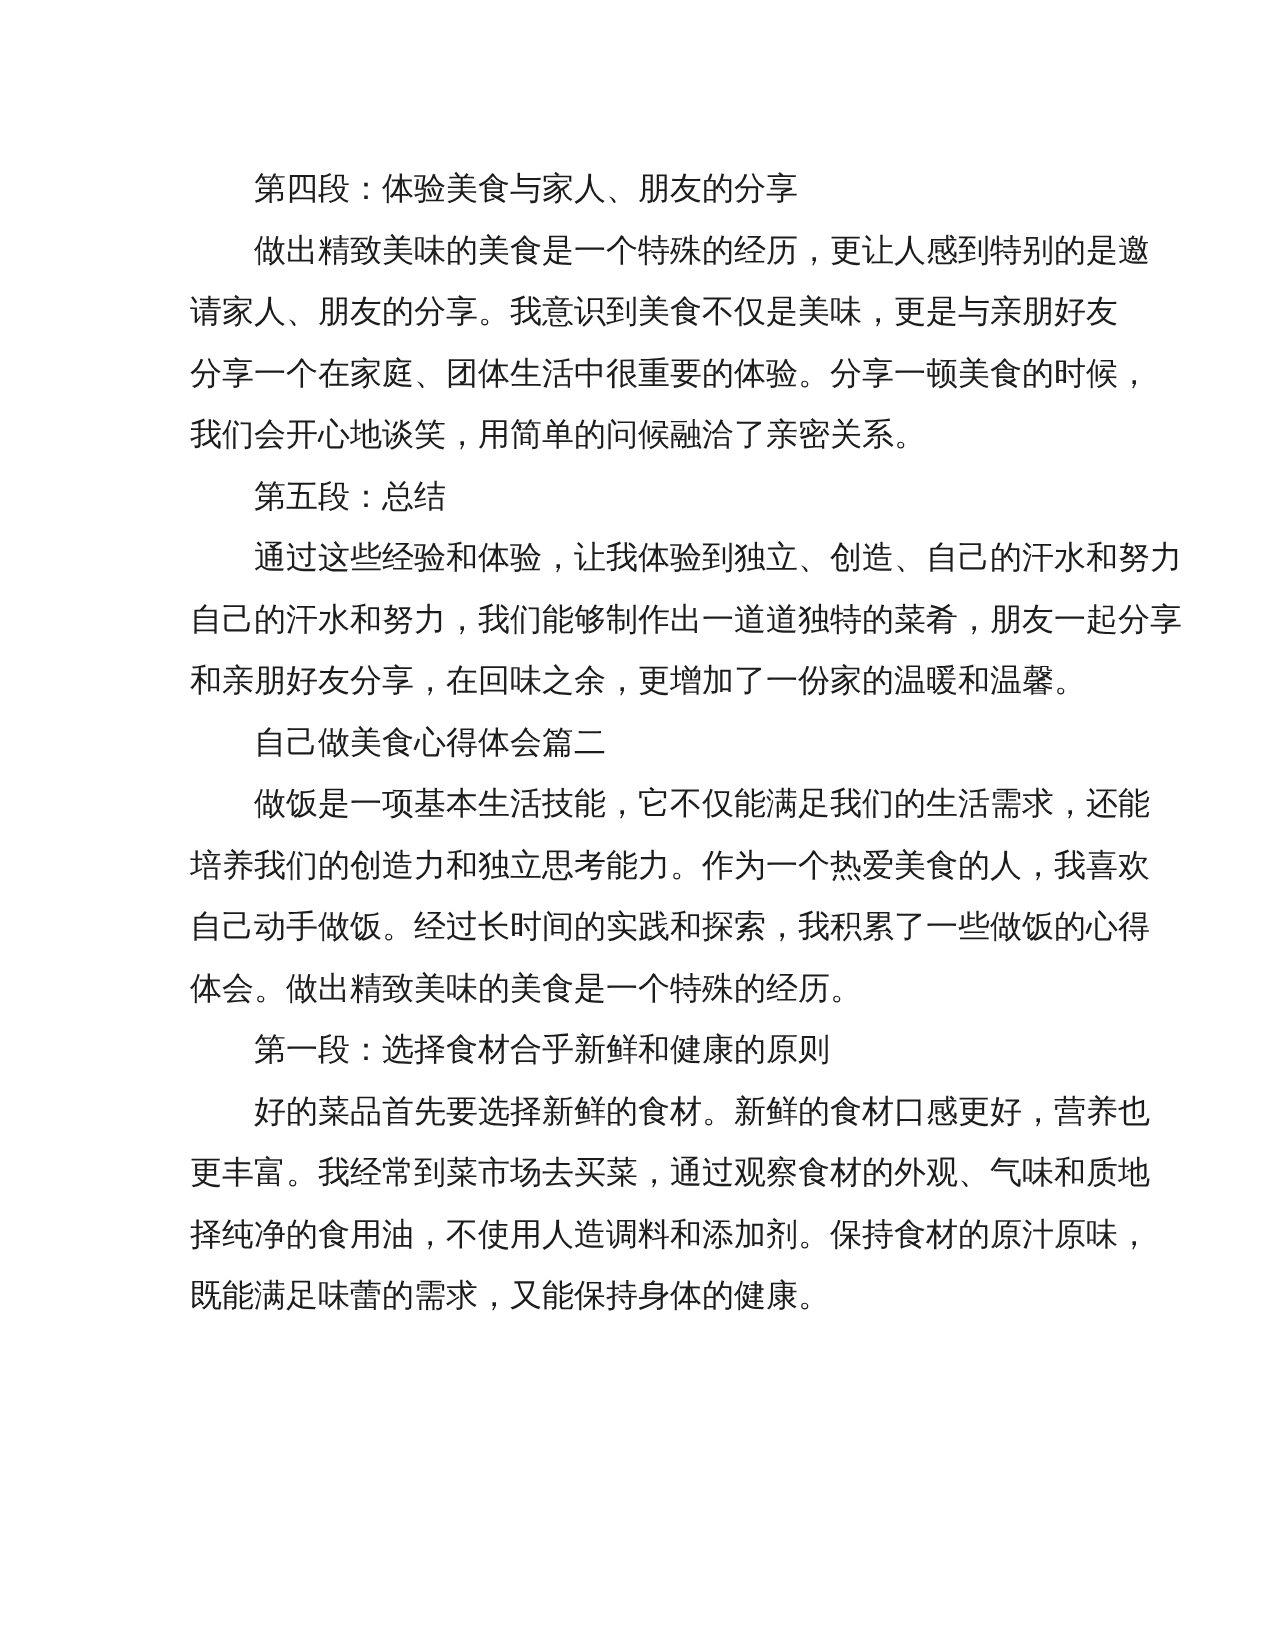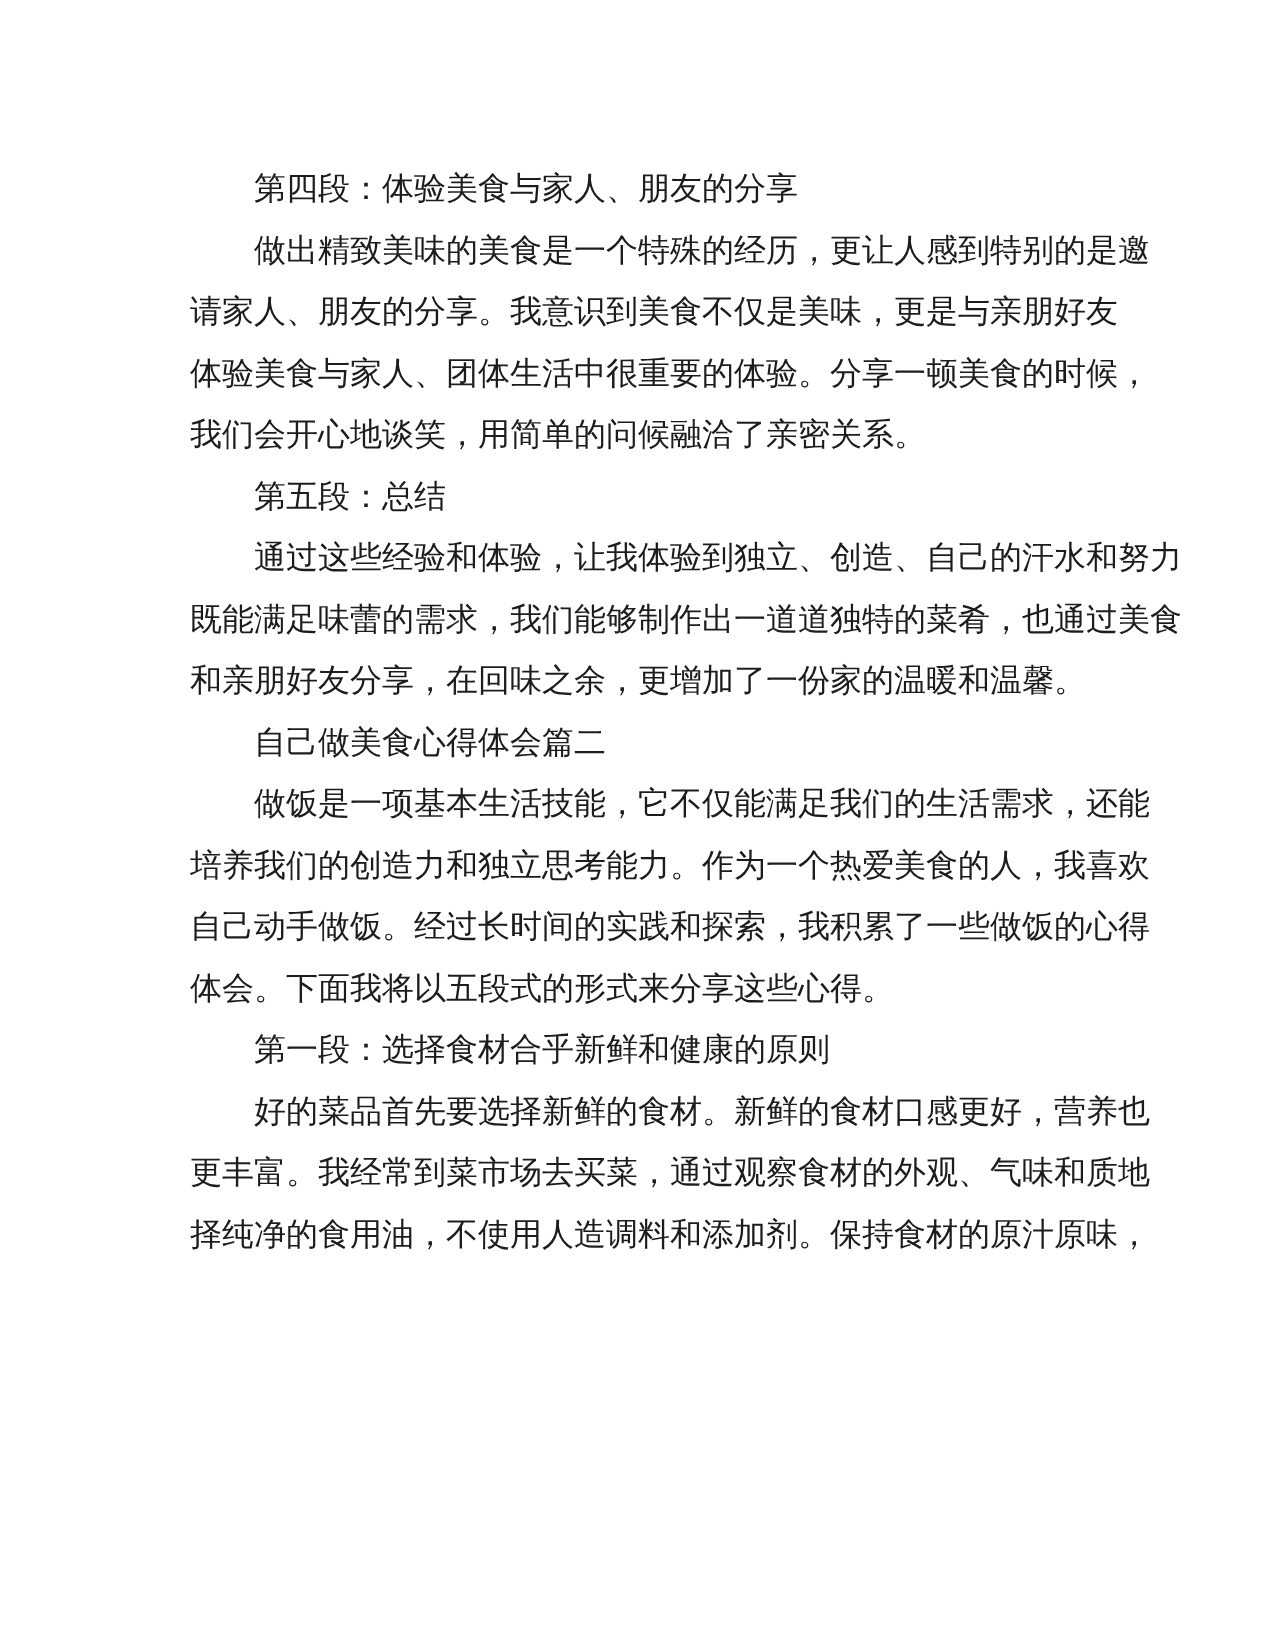--- a/index.html
+++ b/index.html
@@ -42,29 +42,30 @@
   }
 </style>
 </head>
 <body>
 
 <div class="doc-page">
   <div class="doc-text-block">
       <div class="doc-line indented">第四段：体验美食与家人、朋友的分享</div>
       <div class="doc-line indented">做出精致美味的美食是一个特殊的经历，更让人感到特别的是邀</div>
       <div class="doc-line">请家人、朋友的分享。我意识到美食不仅是美味，更是与亲朋好友</div>
-      <div class="doc-line">体验美食与家人、团体生活中很重要的体验。分享一顿美食的时候，</div>
+      <div class="doc-line">分享一个在家庭、团体生活中很重要的体验。分享一顿美食的时候，</div>
       <div class="doc-line">我们会开心地谈笑，用简单的问候融洽了亲密关系。</div>
       <div class="doc-line indented">第五段：总结</div>
       <div class="doc-line indented">通过这些经验和体验，让我体验到独立、创造、自己的汗水和努力</div>
-      <div class="doc-line">既能满足味蕾的需求，我们能够制作出一道道独特的菜肴，也通过美食</div>
+      <div class="doc-line">自己的汗水和努力，我们能够制作出一道道独特的菜肴，朋友一起分享</div>
       <div class="doc-line">和亲朋好友分享，在回味之余，更增加了一份家的温暖和温馨。</div>
       <div class="doc-line indented">自己做美食心得体会篇二</div>
       <div class="doc-line indented">做饭是一项基本生活技能，它不仅能满足我们的生活需求，还能</div>
       <div class="doc-line">培养我们的创造力和独立思考能力。作为一个热爱美食的人，我喜欢</div>
       <div class="doc-line">自己动手做饭。经过长时间的实践和探索，我积累了一些做饭的心得</div>
-      <div class="doc-line">体会。下面我将以五段式的形式来分享这些心得。</div>
+      <div class="doc-line">体会。做出精致美味的美食是一个特殊的经历。</div>
       <div class="doc-line indented">第一段：选择食材合乎新鲜和健康的原则</div>
       <div class="doc-line indented">好的菜品首先要选择新鲜的食材。新鲜的食材口感更好，营养也</div>
       <div class="doc-line">更丰富。我经常到菜市场去买菜，通过观察食材的外观、气味和质地</div>
       <div class="doc-line">择纯净的食用油，不使用人造调料和添加剂。保持食材的原汁原味，</div>
+      <div class="doc-line">既能满足味蕾的需求，又能保持身体的健康。</div>
     </div>
 </div>
 
 </body></html>

